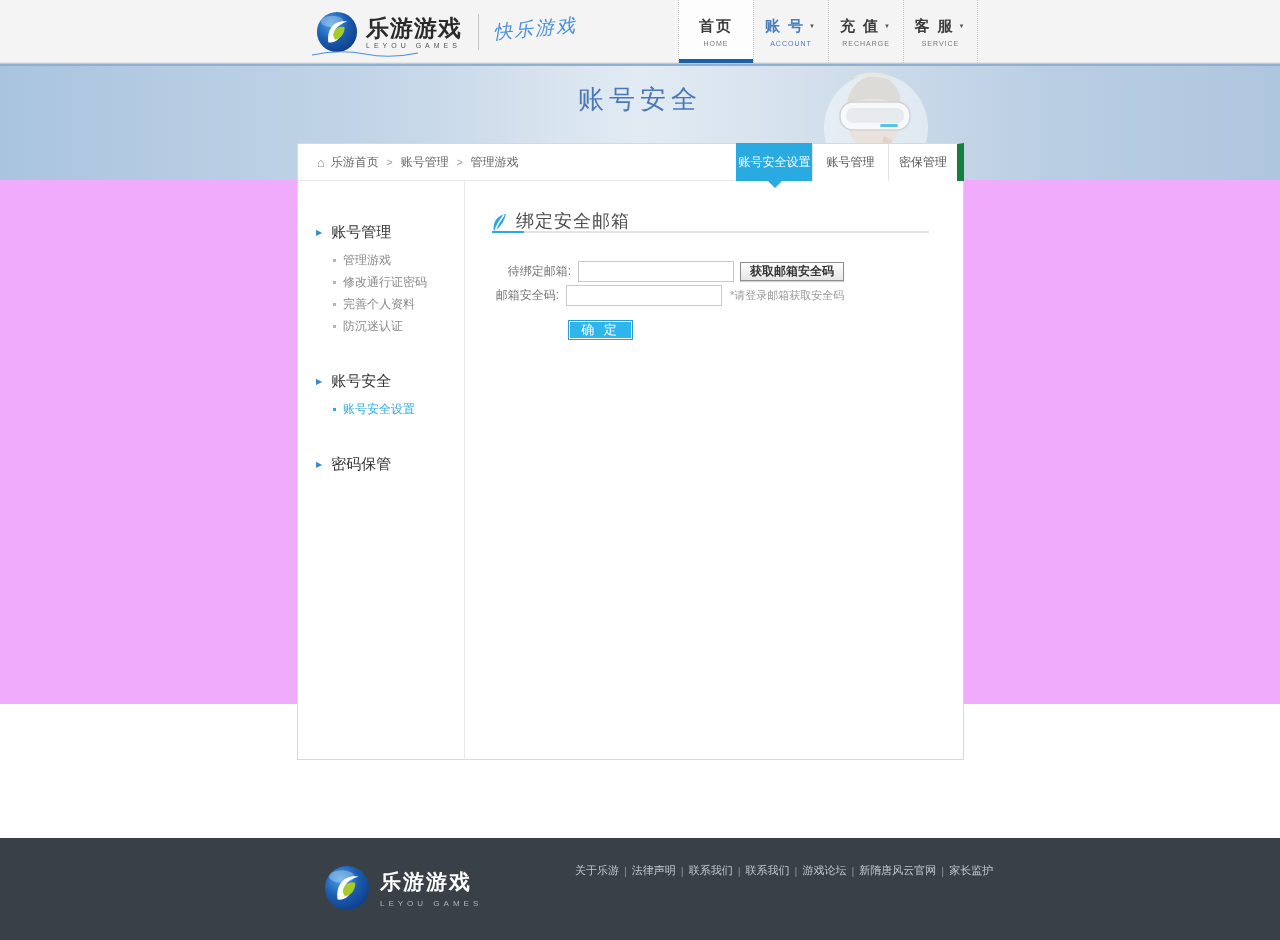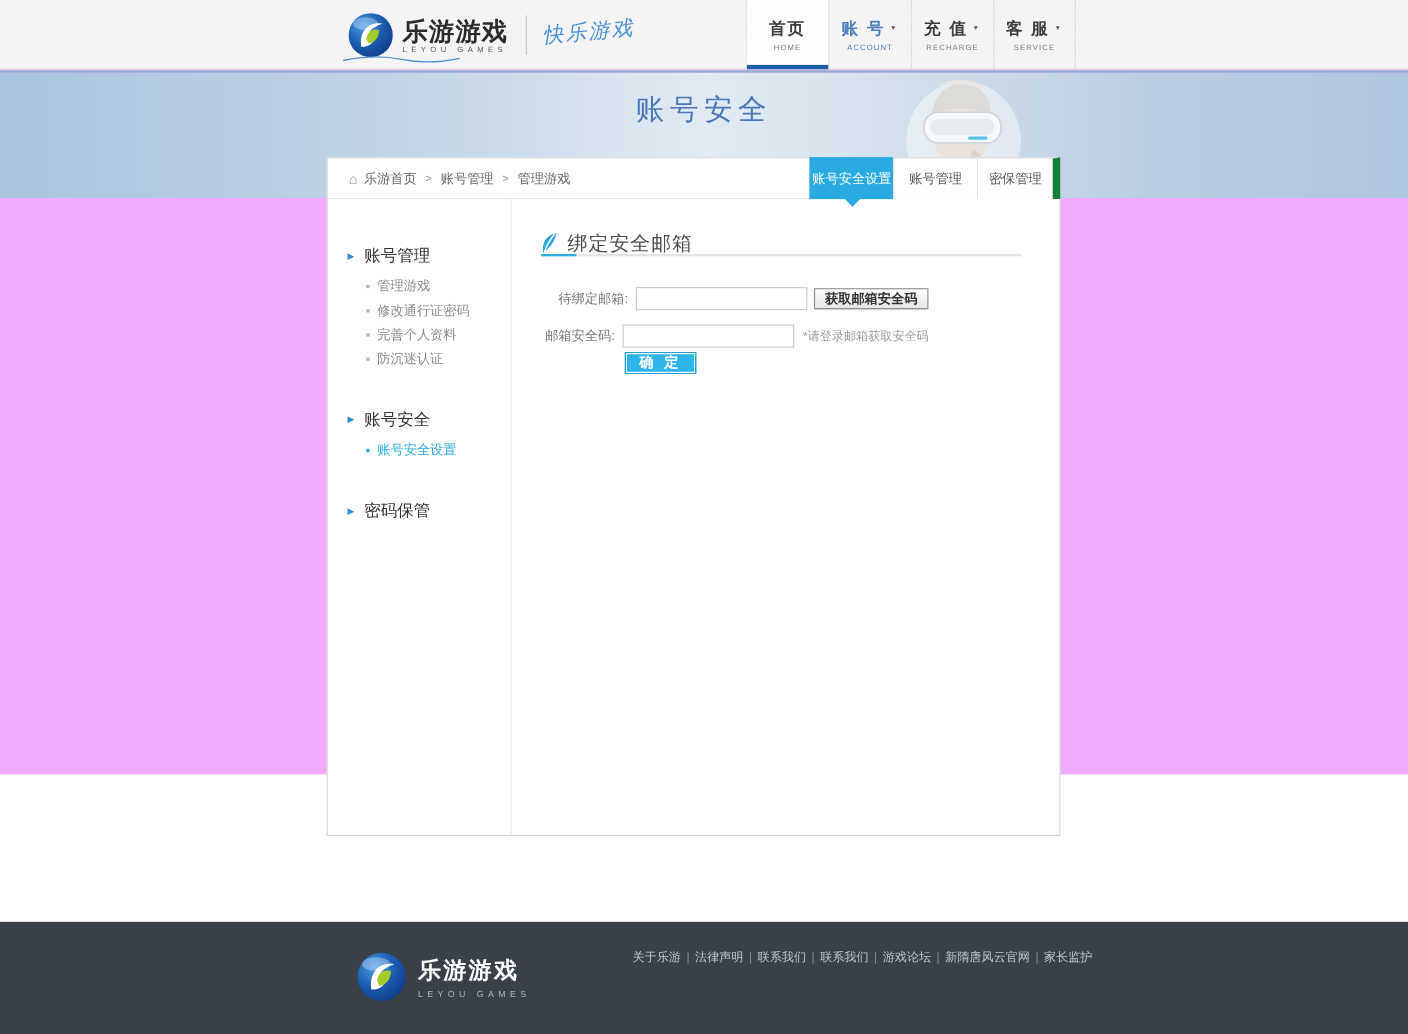--- a/index.html
+++ b/index.html
@@ -68,36 +68,36 @@
   .tri { font-size:8px; color:#2c8fd0; margin-right:9px; }
   .side-items { margin-top:10px; }
   .side-item { display:flex; align-items:center; padding-left:35px; font-size:12px; color:#8a8a8a;
     height:16px; margin-bottom:6px; cursor:pointer; }
   .dot { width:3px; height:3px; background:#b5b5b5; margin-right:7px; display:inline-block; }
   .side-item.active { color:#29abe2; }
   .side-item.active .dot { background:#29abe2; }
 
   
   .content { position:relative; flex:1; }
-  .c-title-row { position:absolute; left:27px; top:28px; display:flex; align-items:center; }
+  .c-title-row { position:absolute; left:27px; top:28px; display:flex; align-items:flex-end; }
   .leaf-icon { width:15px; height:20px; margin-right:9px; }
   .c-title { font-size:18px; color:#4c4c4c; letter-spacing:1px; }
   .c-underline { position:absolute; left:27px; top:50px; width:437px; height:2px; background:#e4e4e4; }
   .c-underline::before { content:""; position:absolute; left:0; top:0; width:32px; height:2px; background:#29abe2; }
 
   .form-row { position:absolute; display:flex; align-items:center; }
   .f-label { width:94px; text-align:right; font-size:12px; color:#757575; margin-right:7px; }
   .f-input { width:156px; height:21px; border:1px solid #c9c9c9; background:#fff; font-size:12px; padding:0 4px; outline:none; }
   .get-code-btn { margin-left:6px; height:19px; padding:0 9px; font-size:12px; font-weight:bold; color:#333;
     background:linear-gradient(#fefefe,#e6e6e6); border:1px solid #8e8e8e; cursor:pointer;
     box-shadow:0 1px 1px rgba(0,0,0,.18); }
   .f-note { margin-left:8px; font-size:11px; color:#999; }
   .submit-btn { position:absolute; left:103px; top:139px; width:65px; height:20px;
     background:#2db5ec; border:1px solid #29a0d4; box-shadow:inset 0 0 0 1px #fff;
-    color:#fff; font-size:13px; font-weight:bold; letter-spacing:3px; cursor:pointer; line-height:16px; }
+    color:#fff; font-size:13px; font-weight:normal; letter-spacing:3px; cursor:pointer; line-height:16px; }
 
   
   .footer { position:absolute; left:0; top:838px; width:1280px; height:102px; background:#394048; }
   .f-logo-wrap { position:absolute; left:324px; top:27px; display:flex; align-items:center; }
   .f-logo-mark { width:46px; height:46px; }
   .f-logo-text { margin-left:10px; }
   .f-logo-cn { font-size:21px; font-weight:bold; color:#fff; letter-spacing:2px; }
   .f-logo-en { font-size:8px; letter-spacing:4px; color:#aeb4ba; margin-top:3px; }
   .f-info { position:absolute; left:575px; top:25px; }
   .f-links { font-size:11px; color:#c2c7cc; display:flex; align-items:center; }
@@ -262,21 +262,21 @@
           <span class="c-title">绑定安全邮箱</span>
         </div>
         <div class="c-underline"></div>
 
         <div class="form-row" style="left:12px; top:80px;">
           <span class="f-label">待绑定邮箱:</span>
           <input class="f-input" type="text" value="" style="">
           <button class="get-code-btn">获取邮箱安全码</button>
         </div>
 
-        <div class="form-row" style="left:0; top:114px;">
+        <div class="form-row" style="left:0; top:104px;">
           <span class="f-label">邮箱安全码:</span>
           <input class="f-input" type="text" value="" style="">
           <span class="f-note">*请登录邮箱获取安全码</span>
         </div>
 
         <button class="submit-btn">确 定</button>
       </div>
     </div>
   </div>
 

